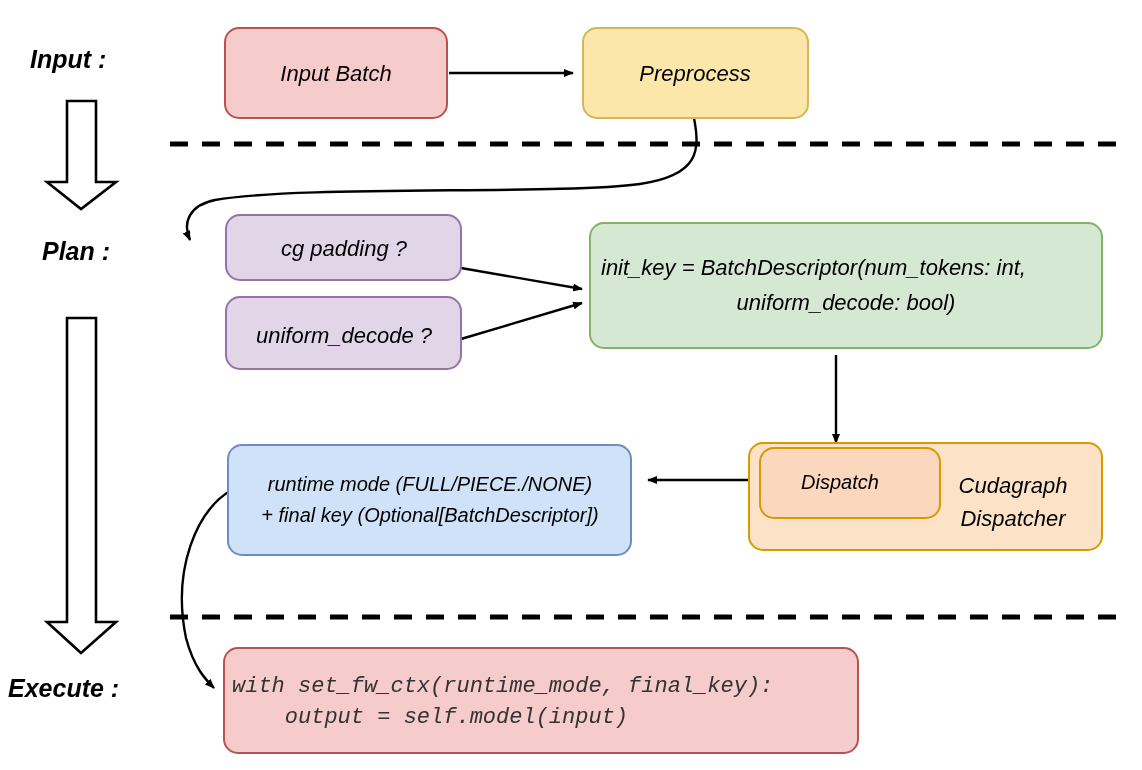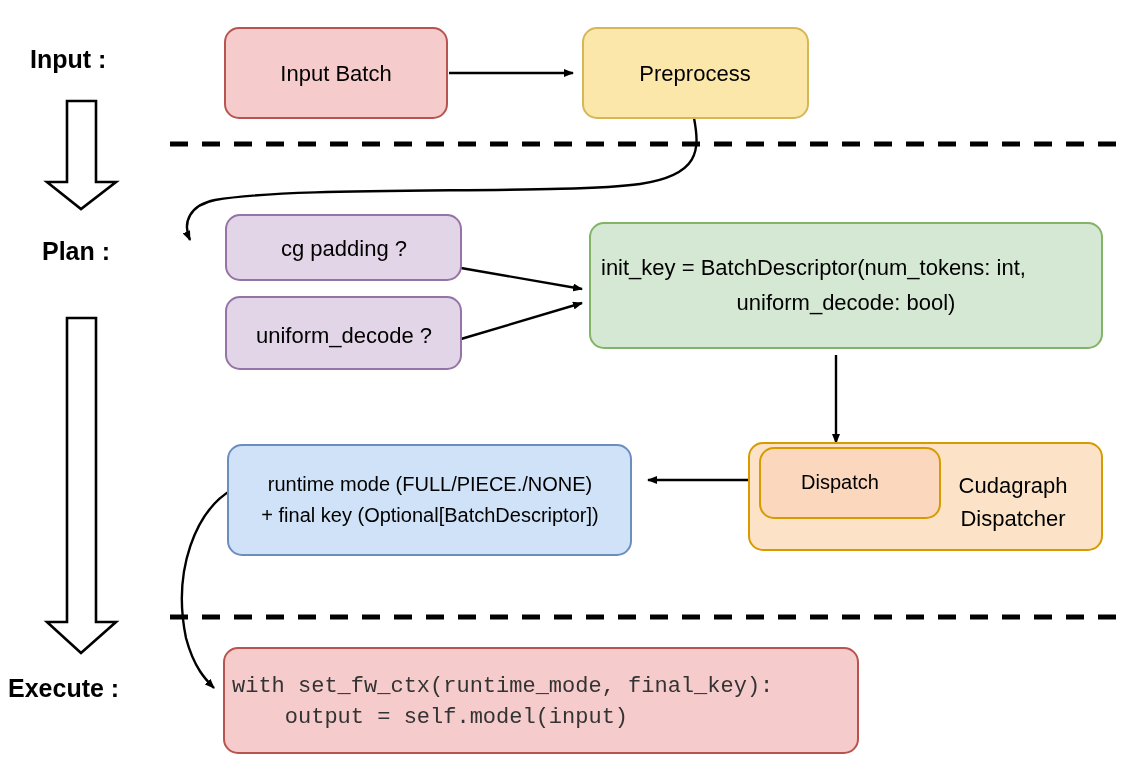--- a/index.html
+++ b/index.html
@@ -10,20 +10,21 @@
   body {
     width: 1142px;
     height: 770px;
     font-family: "Liberation Sans", sans-serif;
     overflow: hidden;
   }
   #diagram-root {
     position: relative;
     width: 1142px;
     height: 770px;
+    font-style: italic;
   }
   svg.diagram {
     display: block;
     width: 1142px;
     height: 770px;
   }
   .stage-label {
     font-family: "Liberation Sans", sans-serif;
     font-weight: bold;
     font-size: 25px;

